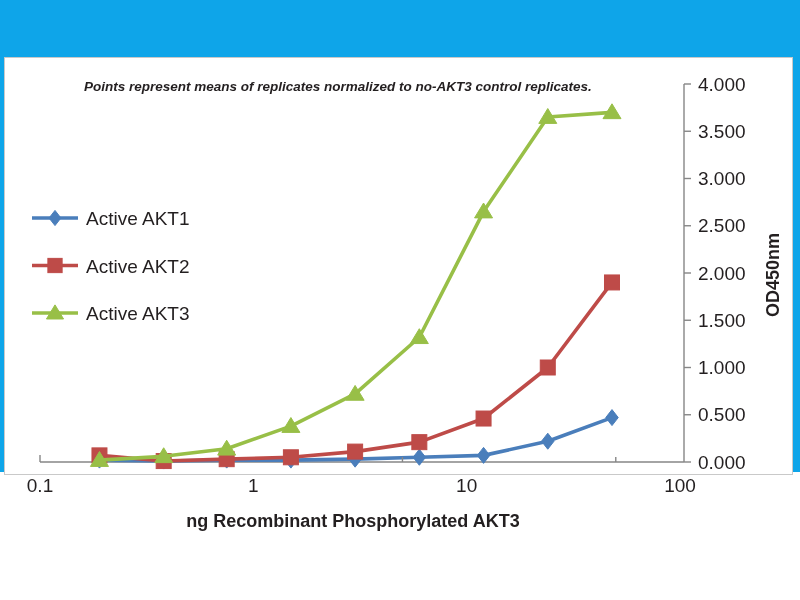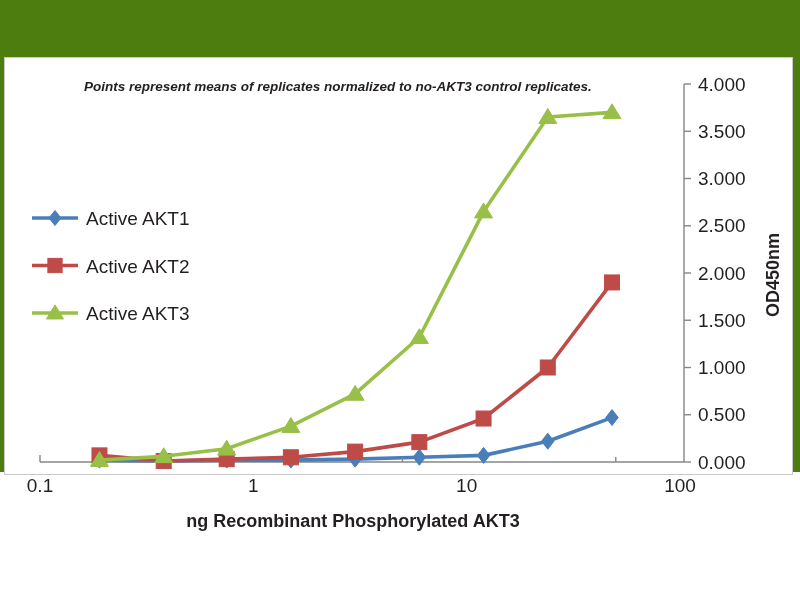--- a/index.html
+++ b/index.html
@@ -10,21 +10,21 @@
   body {
     width: 800px;
     height: 600px;
     font-family: "Liberation Sans", sans-serif;
     overflow: hidden;
   }
   #figure {
     position: relative;
     width: 800px;
     height: 472px;
-    background: #4d7c0f;
+    background: #0ea5e9;
   }
   .chart-frame {
     position: absolute;
     left: 4px;
     top: 57px;
     width: 789px;
     height: 418px;
     border: 1px solid #c9c9c9;
     background: #ffffff;
     box-sizing: border-box;

